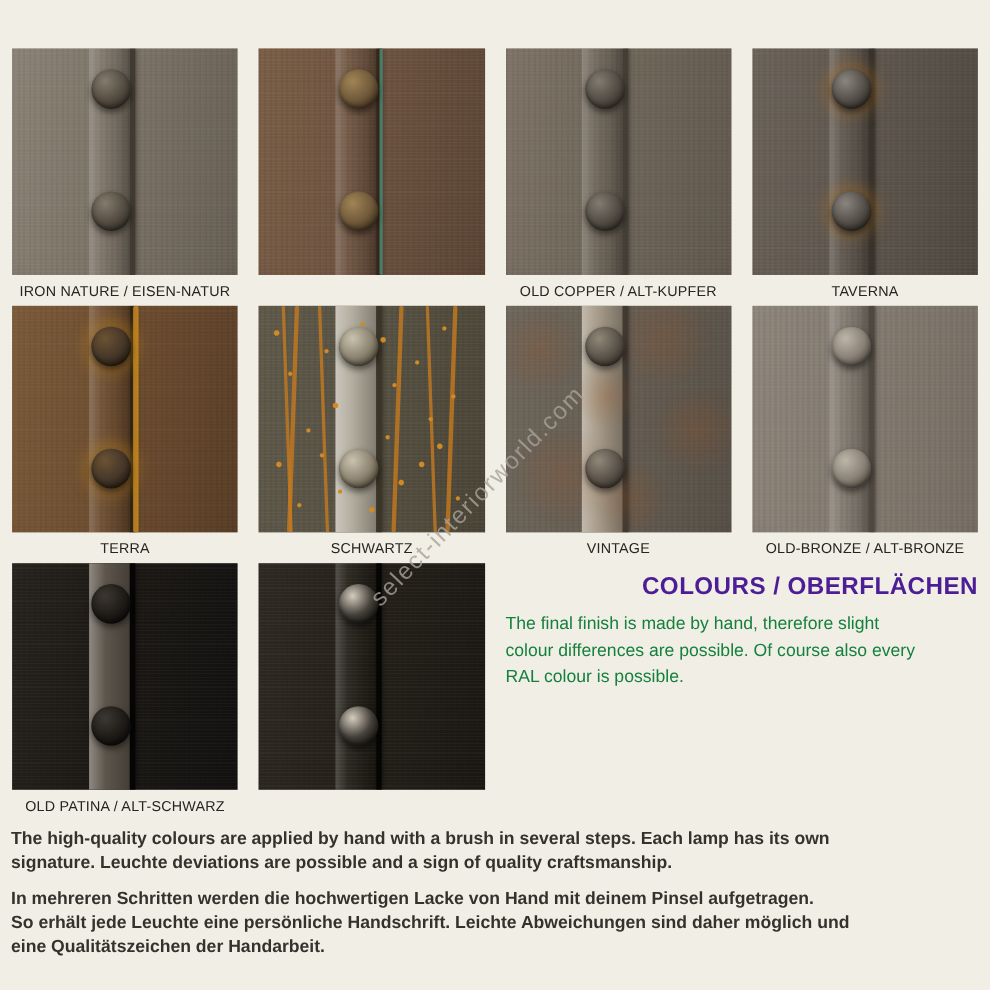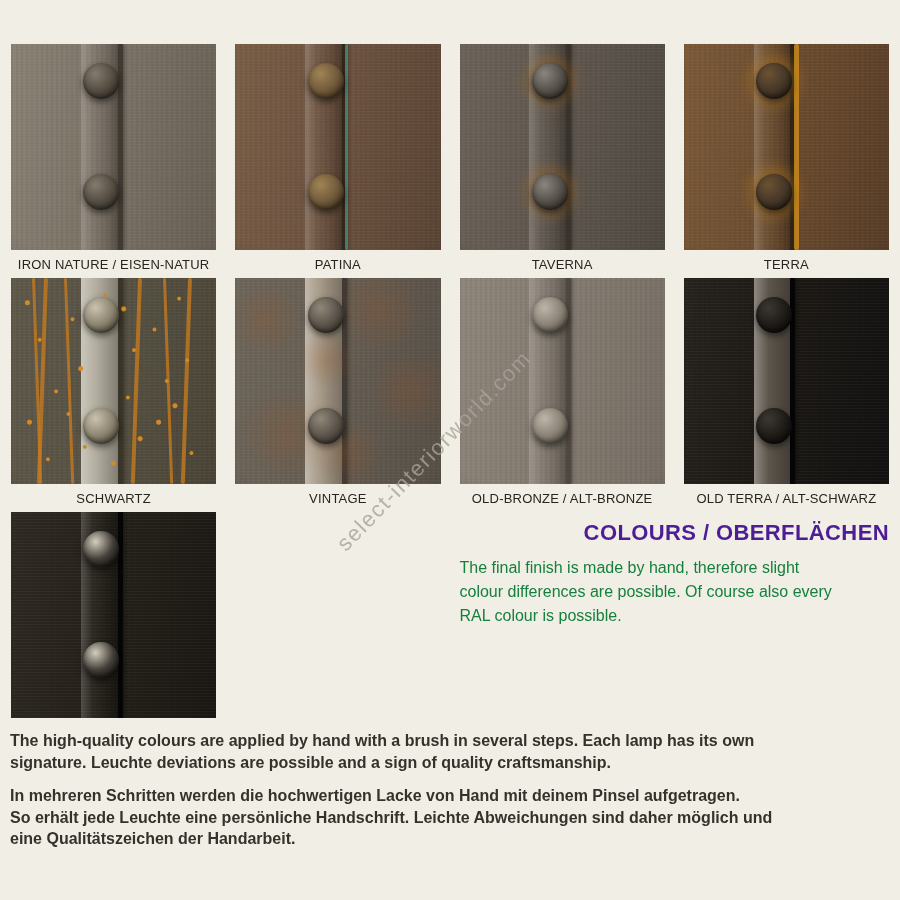--- a/index.html
+++ b/index.html
@@ -61,21 +61,29 @@
         <figcaption class="swatch-label">IRON NATURE / EISEN-NATUR</figcaption>
       </figure>
       <figure class="cell">
         <div class="swatch" style="--b1: #7a5e46; --b2: #6d5340; --b3: #5a4434; --seam: #33261a; --rf: #715a3b; --rh: #a08455; --rd: #3e2f1c;">
           <div class="strip"></div>
           <div class="seam"></div>
           <div class="vstreak" style="left: 53.5%; width: 3px; background: rgb(76, 138, 118); opacity: 0.85;"></div>
           <div class="rivet r1"></div>
           <div class="rivet r2"></div>
         </div>
-        <figcaption class="swatch-label">PATINA</figcaption>
+      </figure>
+      <figure class="cell">
+        <div class="swatch" style="--b1: #7d7366; --b2: #6f665a; --b3: #60584d; --seam: #443e37; --rf: #544d45; --rh: #837b70; --rd: #2f2a24;">
+          <div class="strip"></div>
+          <div class="seam"></div>
+          <div class="rivet r1"></div>
+          <div class="rivet r2"></div>
+        </div>
+        <figcaption class="swatch-label">OLD COPPER / ALT-KUPFER</figcaption>
       </figure>
       <figure class="cell">
         <div class="swatch" style="--b1: #6b635a; --b2: #5f574e; --b3: #4f4840; --seam: #38332c; --rf: #55504a; --rh: #8a857d; --rd: #2b2722;">
           <div class="strip"></div>
           <div class="seam"></div>
           <div class="rivet r1" style="box-shadow: rgba(0, 0, 0, 0.5) 0px 3px 6px, rgba(0, 0, 0, 0.4) 0px -2px 4px inset, rgba(185, 115, 25, 0.35) 0px 0px 14px 6px;"></div>
           <div class="rivet r2" style="box-shadow: rgba(0, 0, 0, 0.5) 0px 3px 6px, rgba(0, 0, 0, 0.4) 0px -2px 4px inset, rgba(185, 115, 25, 0.35) 0px 0px 14px 6px;"></div>
         </div>
         <figcaption class="swatch-label">TAVERNA</figcaption>
       </figure>
@@ -124,21 +132,21 @@
         </div>
         <figcaption class="swatch-label">OLD-BRONZE / ALT-BRONZE</figcaption>
       </figure>
       <figure class="cell">
         <div class="swatch" style="--b1: #26221d; --b2: #1b1814; --b3: #121110; --seam: #050505; --rf: #1f1c18; --rh: #3c3731; --rd: #0a0908;">
           <div class="strip" style="background: linear-gradient(90deg, rgba(255, 255, 255, 0.3), rgba(255, 255, 255, 0) 40%, rgba(0, 0, 0, 0.28) 100%), rgb(94, 86, 76);"></div>
           <div class="seam"></div>
           <div class="rivet r1"></div>
           <div class="rivet r2"></div>
         </div>
-        <figcaption class="swatch-label">OLD TERRA / ALT-SCHWARZ</figcaption>
+        <figcaption class="swatch-label">OLD PATINA / ALT-SCHWARZ</figcaption>
       </figure>
       <figure class="cell">
         <div class="swatch" style="--b1: #2e2a23; --b2: #242019; --b3: #1a1713; --seam: #060505; --rf: #44403a; --rh: #d4cdbe; --rd: #15130f;">
           <div class="strip"></div>
           <div class="seam"></div>
           <div class="rivet r1"></div>
           <div class="rivet r2"></div>
         </div>
       </figure>
     </div>

